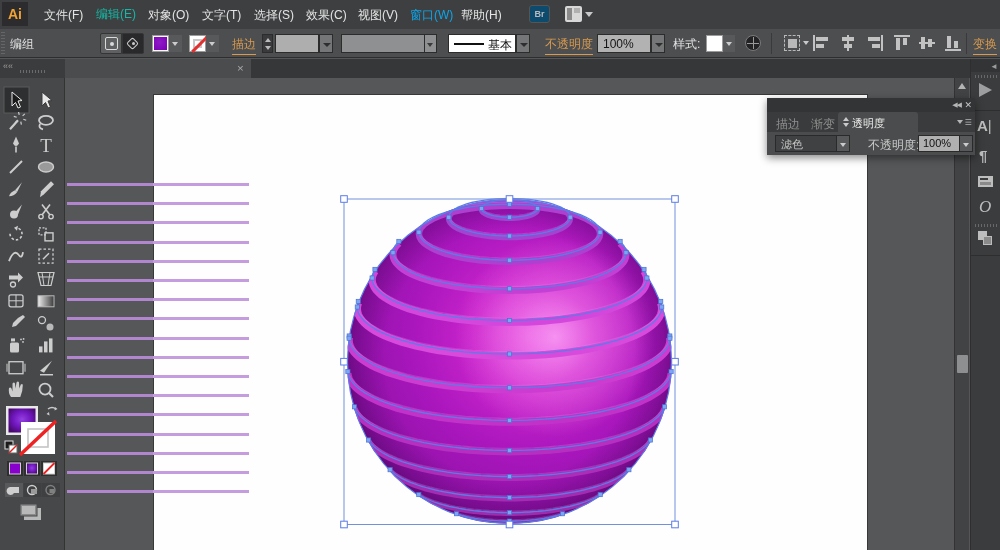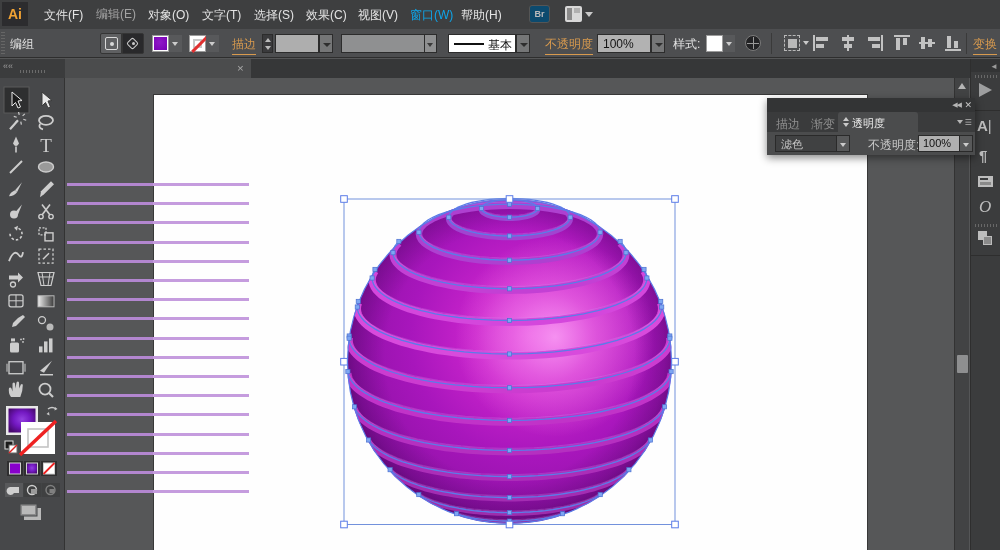--- a/index.html
+++ b/index.html
@@ -2,21 +2,21 @@
 <html><head><meta charset="utf-8"><style>
 * { margin:0; padding:0; box-sizing:border-box; }
 body { font-family:"Liberation Sans", sans-serif; width:1000px; height:550px; overflow:hidden; position:relative; background:#555657; }
 .abs { position:absolute; }
 </style></head>
 <body>
 
 <div class="abs" style="left:0;top:0;width:1000px;height:36px;background:#3e3f40;border-bottom:2px solid #fef9c3">
   <div class="abs" style="left:2px;top:2px;width:26px;height:24px;background:#2c2c2e;text-align:center;font-weight:bold;color:#f0a234;font-size:14px;line-height:24px">Ai</div>
 <div class="abs" style="left:44px;top:7px;color:#e4e4e4;font-size:12px">文件(F)</div>
-    <div class="abs" style="left:96px;top:6px;color:#a3a3a3;font-size:12px">编辑(E)</div>
+    <div class="abs" style="left:96px;top:6px;color:#14b8a6;font-size:12px">编辑(E)</div>
     <div class="abs" style="left:148px;top:7px;color:#e4e4e4;font-size:12px">对象(O)</div>
     <div class="abs" style="left:202px;top:7px;color:#e4e4e4;font-size:12px">文字(T)</div>
     <div class="abs" style="left:254px;top:7px;color:#e4e4e4;font-size:12px">选择(S)</div>
     <div class="abs" style="left:306px;top:7px;color:#e4e4e4;font-size:12px">效果(C)</div>
     <div class="abs" style="left:358px;top:7px;color:#e4e4e4;font-size:12px">视图(V)</div>
     <div class="abs" style="left:410px;top:7px;color:#0ea5e9;font-size:12px">窗口(W)</div>
     <div class="abs" style="left:461px;top:7px;color:#e4e4e4;font-size:12px">帮助(H)</div>
   <div class="abs" style="left:529px;top:5px;width:21px;height:18px;background:#0c4a6e;border:1px solid #555;border-radius:3px;color:#b9b9bb;font-size:9px;font-weight:bold;text-align:center;line-height:16px">Br</div>
   <div class="abs" style="left:565px;top:6px;width:17px;height:16px;background:#d8d8d8;border-radius:2px">
      <div class="abs" style="left:2px;top:2px;width:5px;height:12px;background:#8a8a8a"></div>

